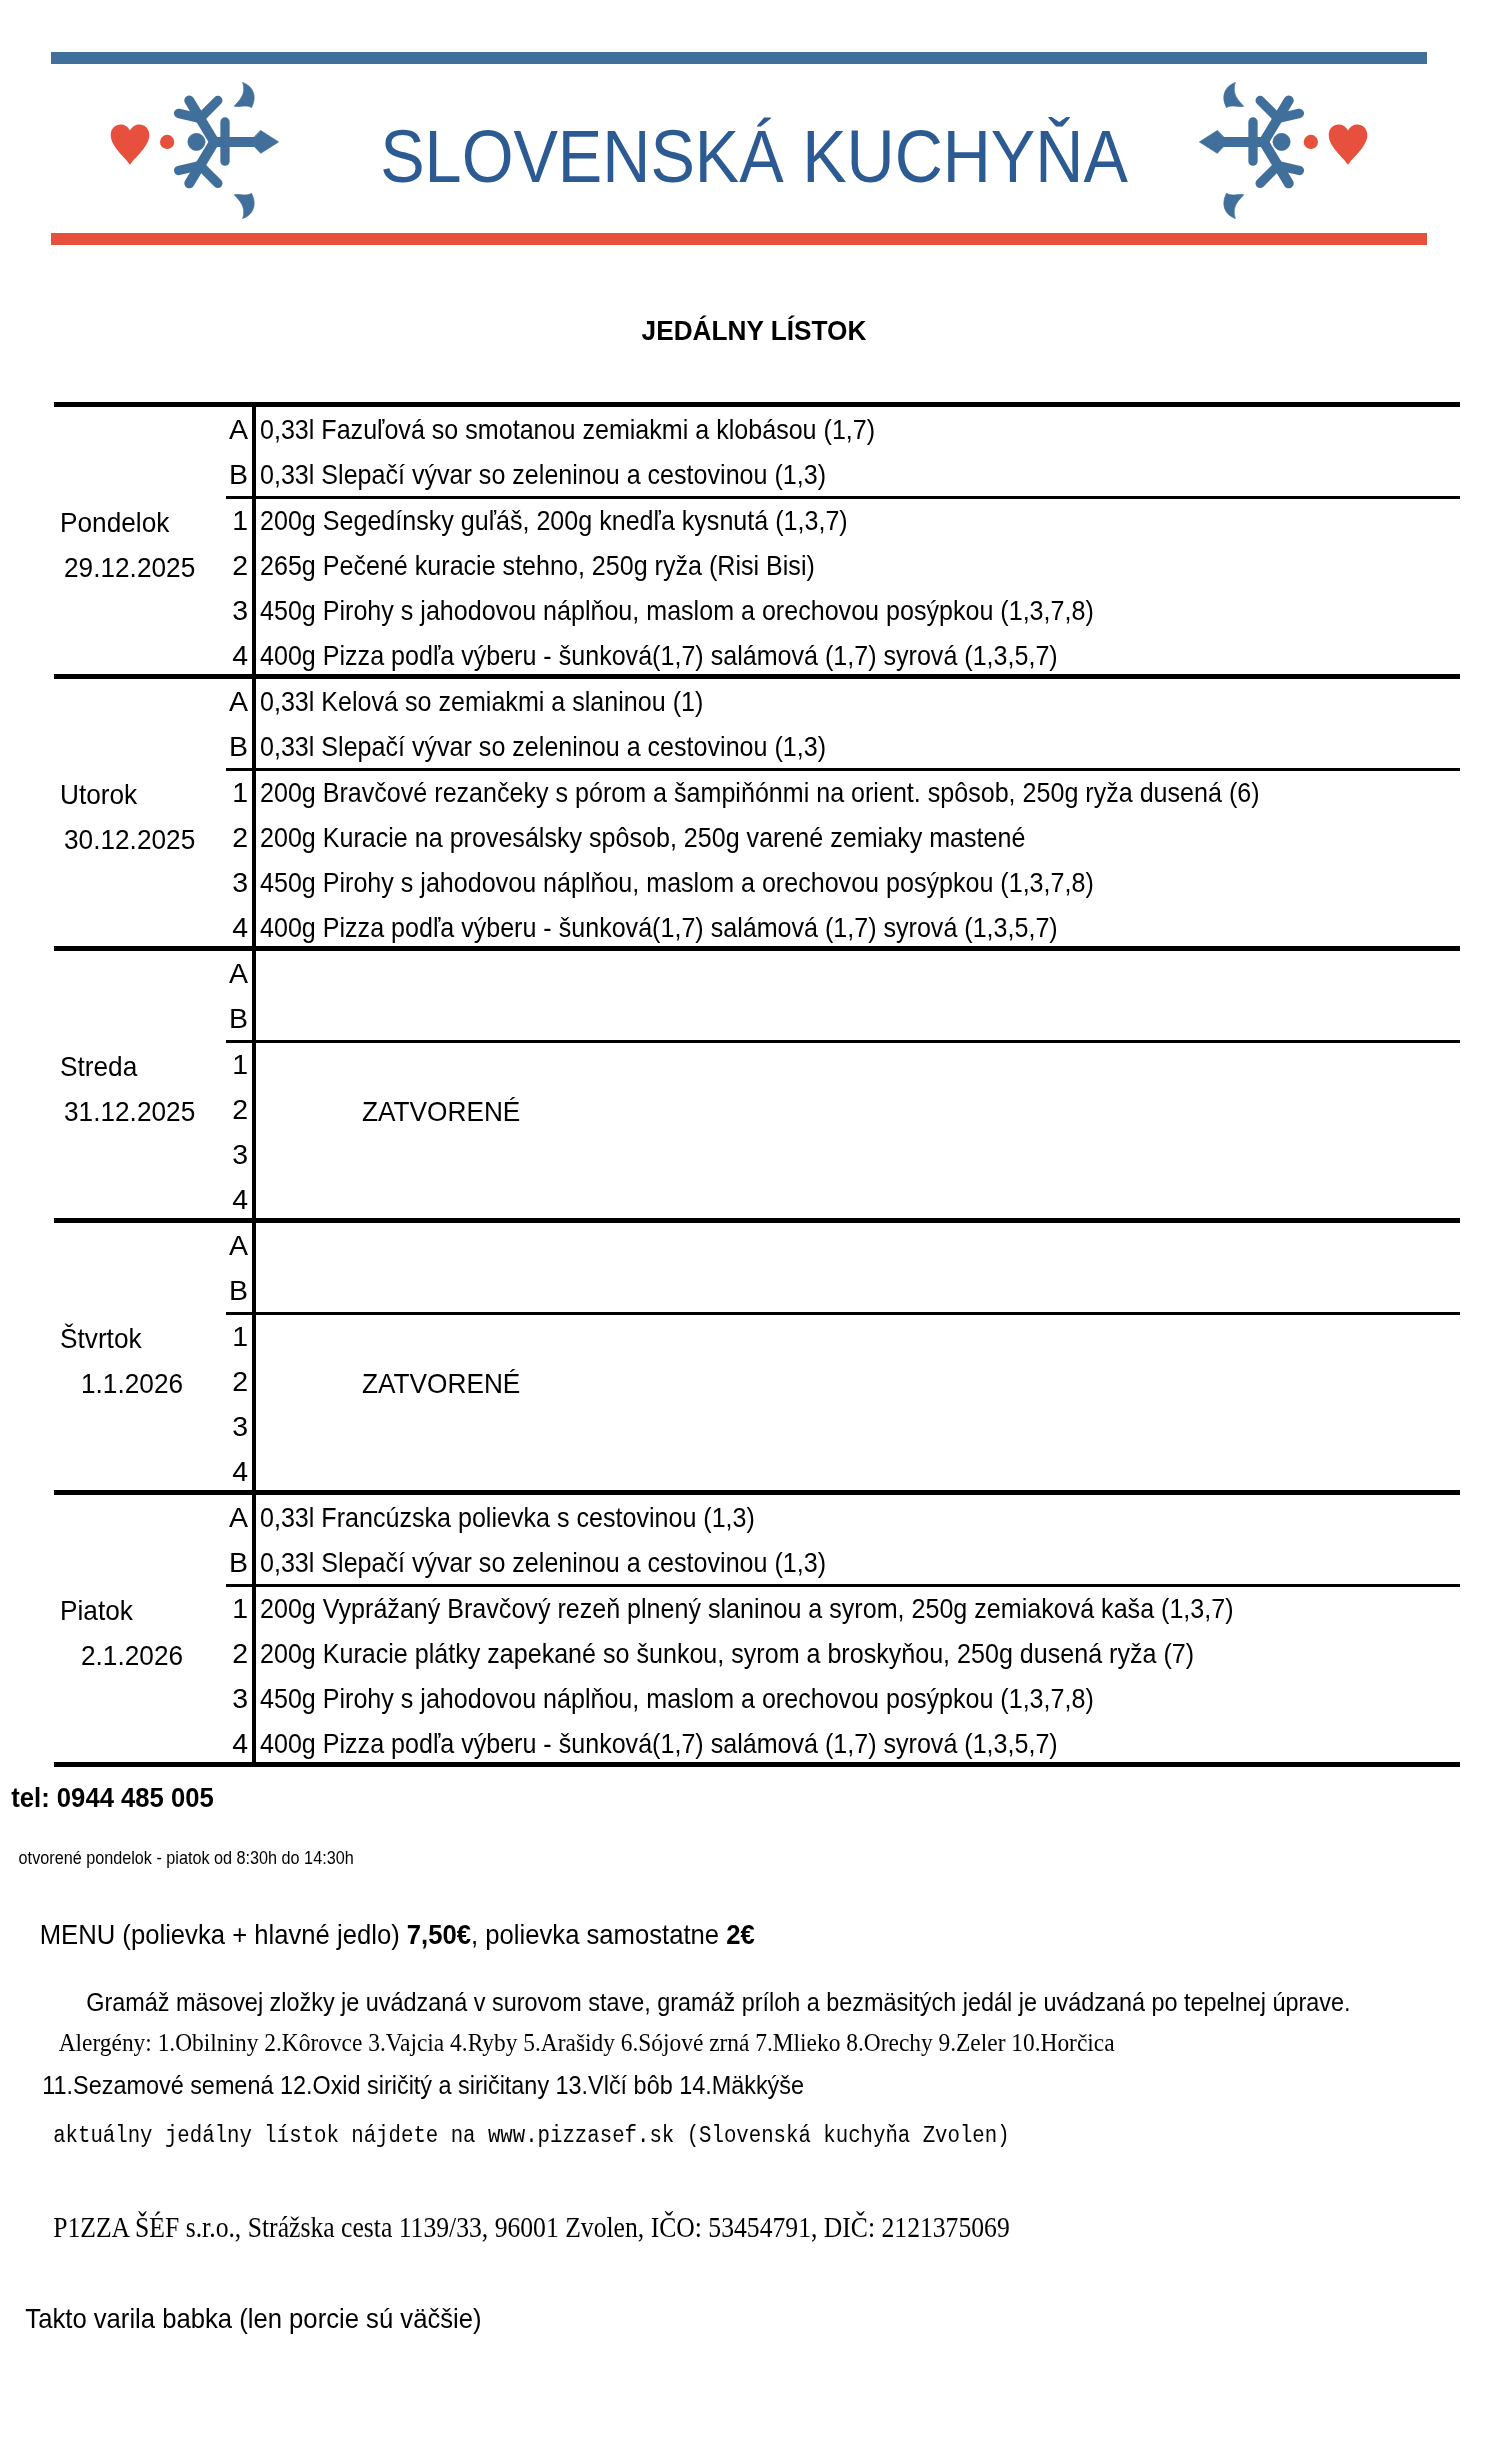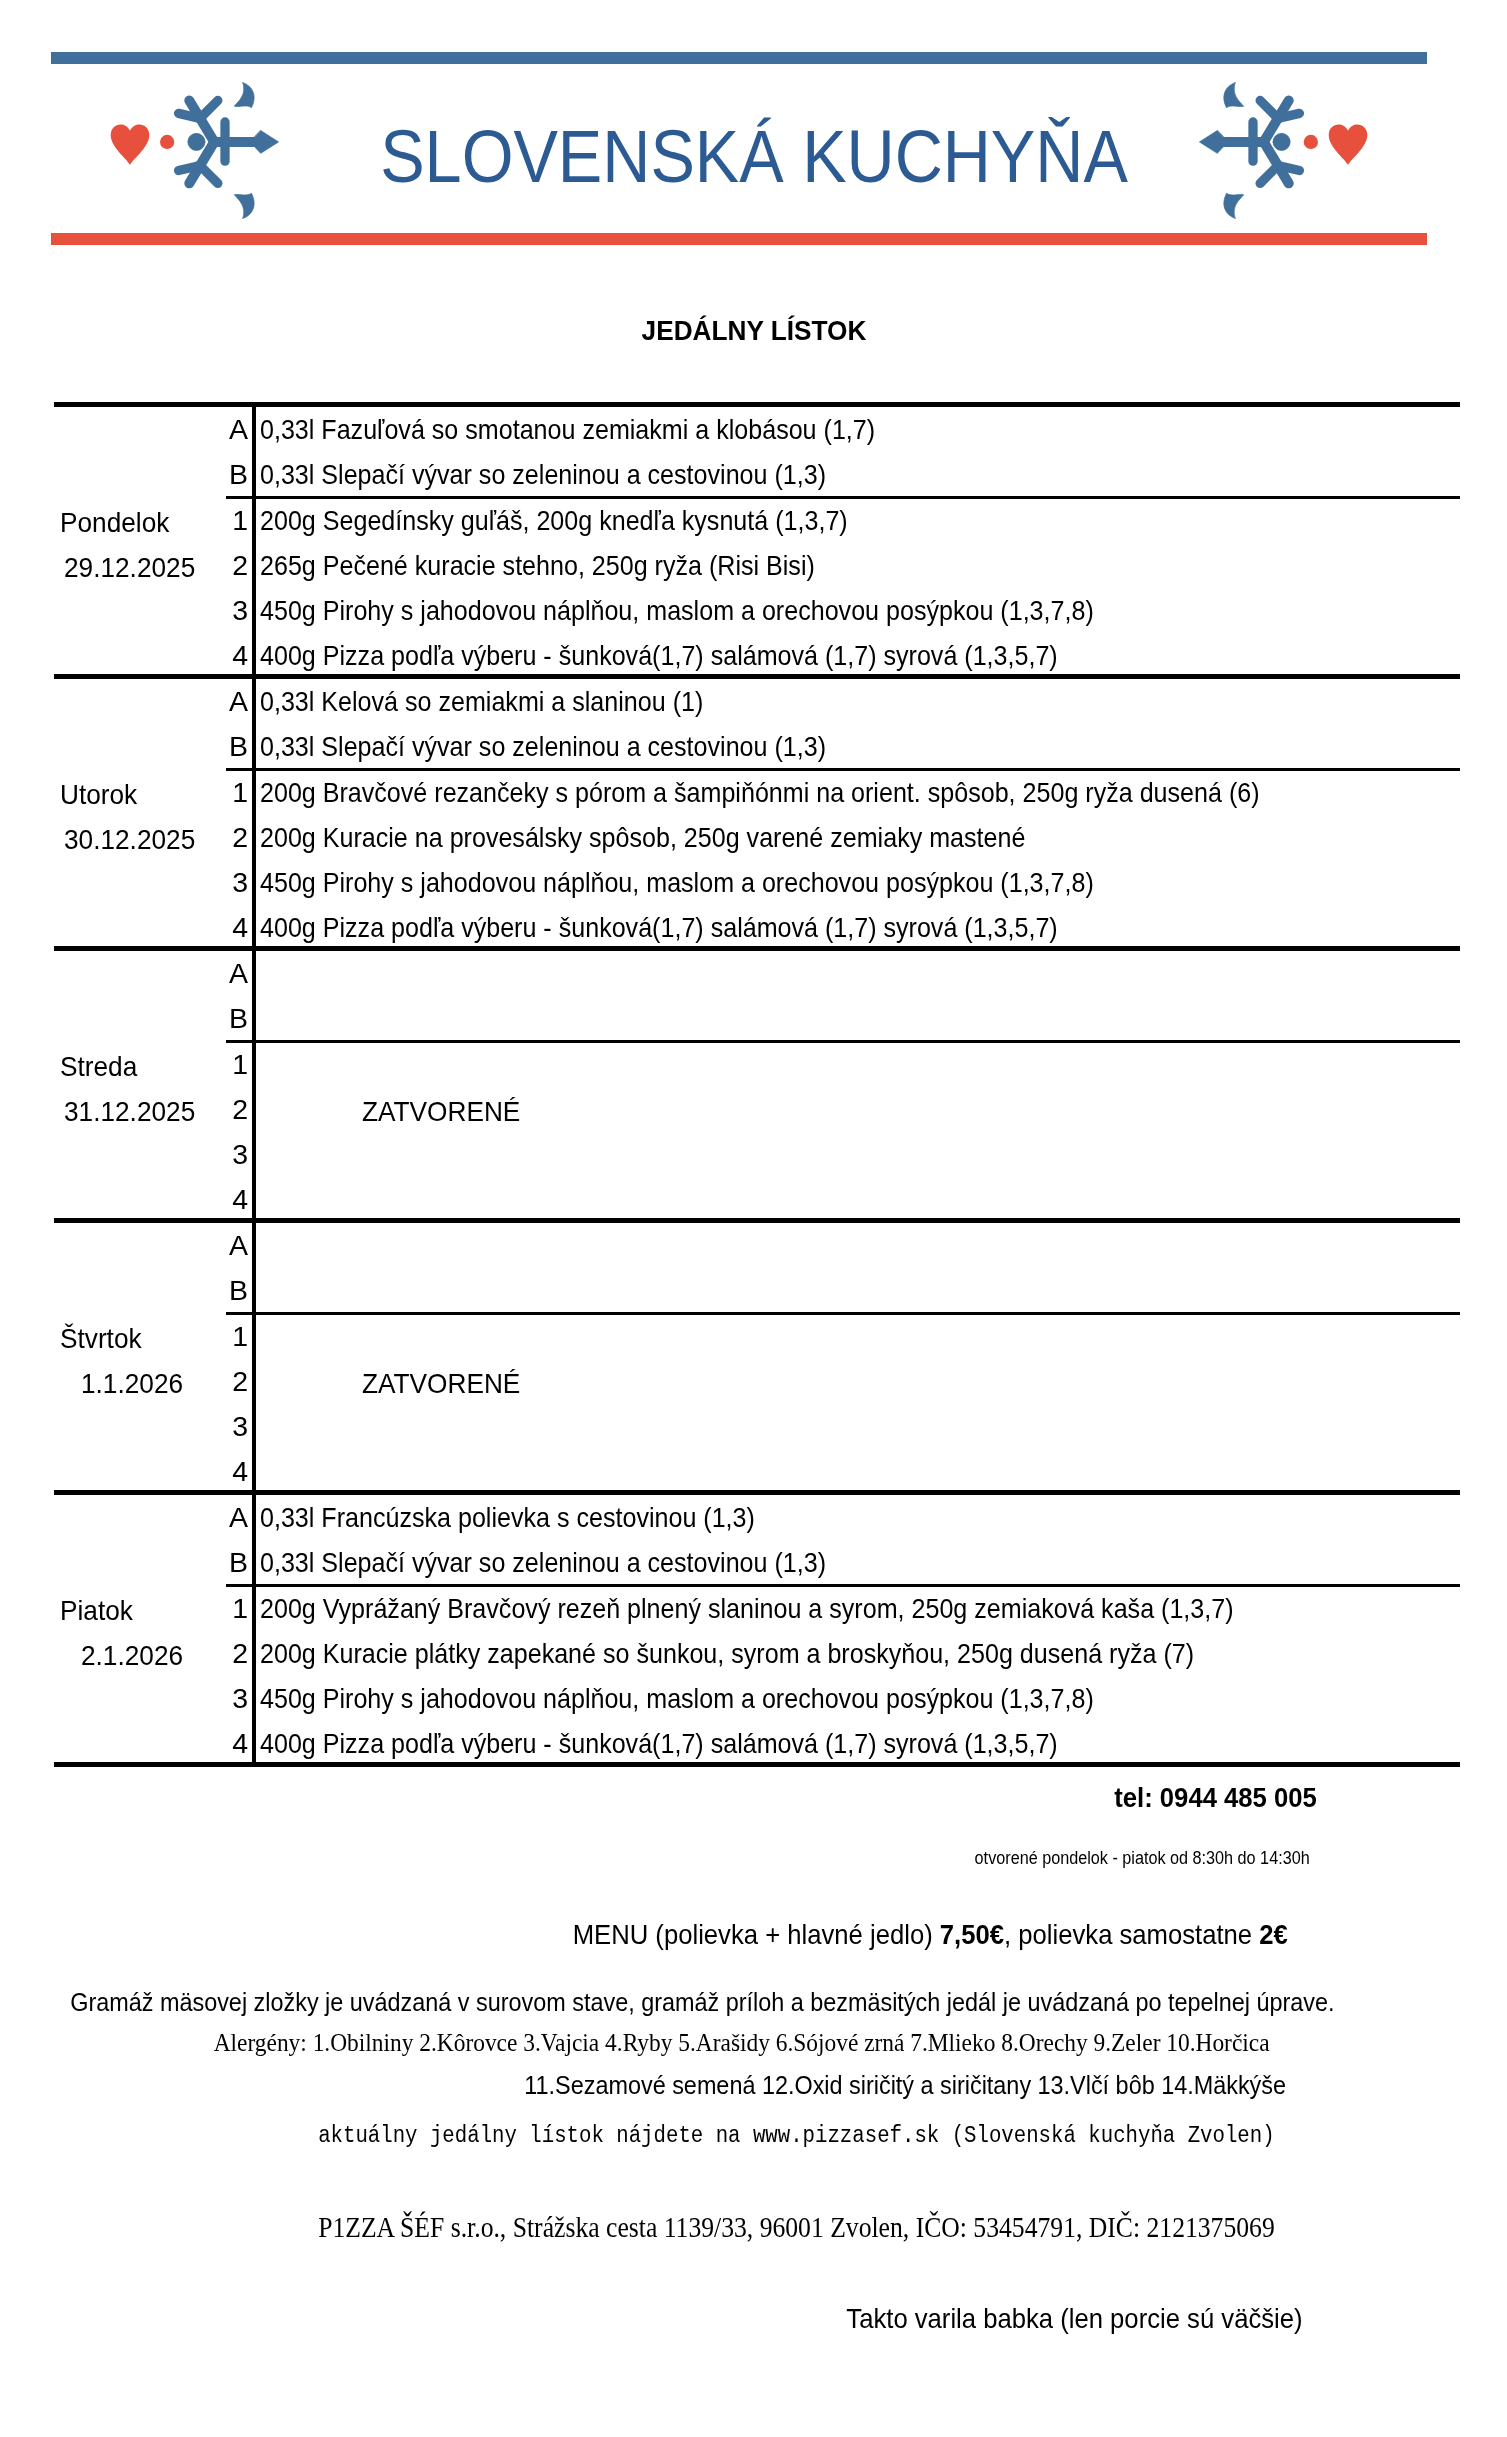--- a/index.html
+++ b/index.html
@@ -22,26 +22,26 @@
   .vline { position: absolute; left: 198px; top: 0; bottom: 0; width: 3.6px; background: #000; }
   .split { position: absolute; left: 172px; right: 0; height: 2.9px; background: #000; top: 89px; }
   .dayname { position: absolute; left: 5.7px; top: 93px; font-size: 28.5px; line-height: 45px; transform-origin: left; transform: scaleX(0.92); }
   .daydate { position: absolute; top: 138px; font-size: 28.5px; line-height: 45px; transform-origin: left; transform: scaleX(0.92); }
   .row { position: absolute; left: 0; right: 0; height: 45px; }
   .code { position: absolute; left: 164px; width: 30px; text-align: right; font-size: 28.5px; line-height: 45px; }
   .dish { position: absolute; left: 206px; font-size: 28.5px; line-height: 45px; white-space: nowrap;
           transform-origin: left; transform: scaleX(0.88); }
   .closed { position: absolute; left: 308px; top: 138px; font-size: 28.5px; line-height: 45px; transform-origin: left; transform: scaleX(0.92); }
 
-  .foot { position: absolute; left: 0; width: 1328px; text-align: right; white-space: nowrap; }
+  .foot { position: absolute; left: 0; width: 1328px; text-align: left; white-space: nowrap; }
   .foot span.inner { display: inline-block; transform: scaleX(0.9); }
   .f-tel { top: 1781px; font-size: 28.5px; font-weight: bold; }
   .f-open { top: 1848px; font-size: 18px; }
   .f-menu { top: 1918px; font-size: 28.5px; }
-  .f-note { top: 1987px; font-size: 26px; }
+  .f-note { top: 1987px; font-size: 26px; padding-left: 16px; }
   .f-all1 { top: 2028px; font-size: 26px; font-family: Liberation Serif, serif; }
   .f-all2 { top: 2070px; font-size: 26px; }
   .f-web { top: 2123px; font-size: 23px; font-family: Liberation Mono, monospace; }
   .f-company { top: 2212px; font-size: 28.5px; font-family: Liberation Serif, serif; }
   .f-slogan { top: 2302px; font-size: 28.5px; }
   b { font-weight: bold; }
 </style>
 </head>
 <body>
 

